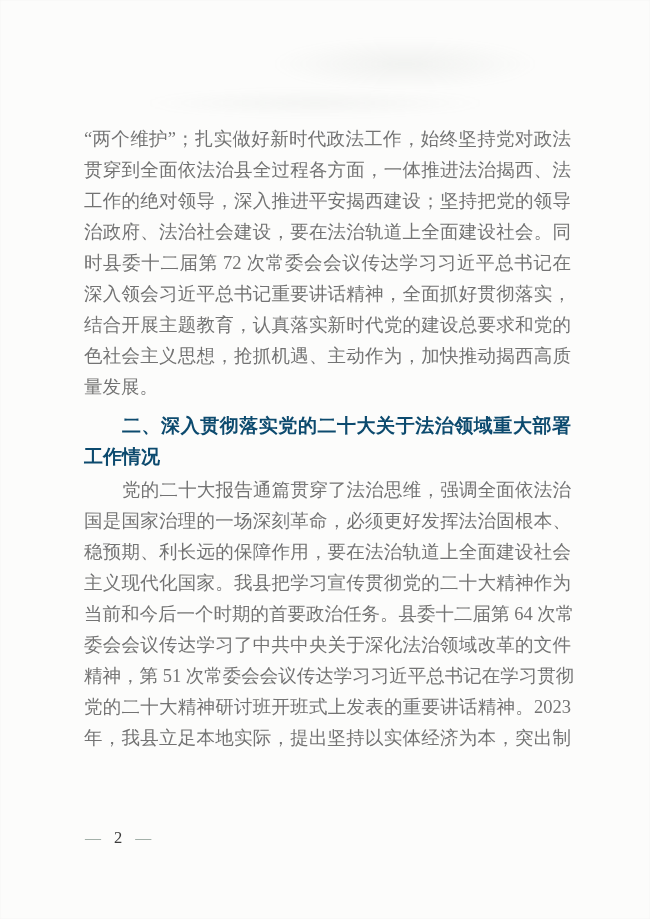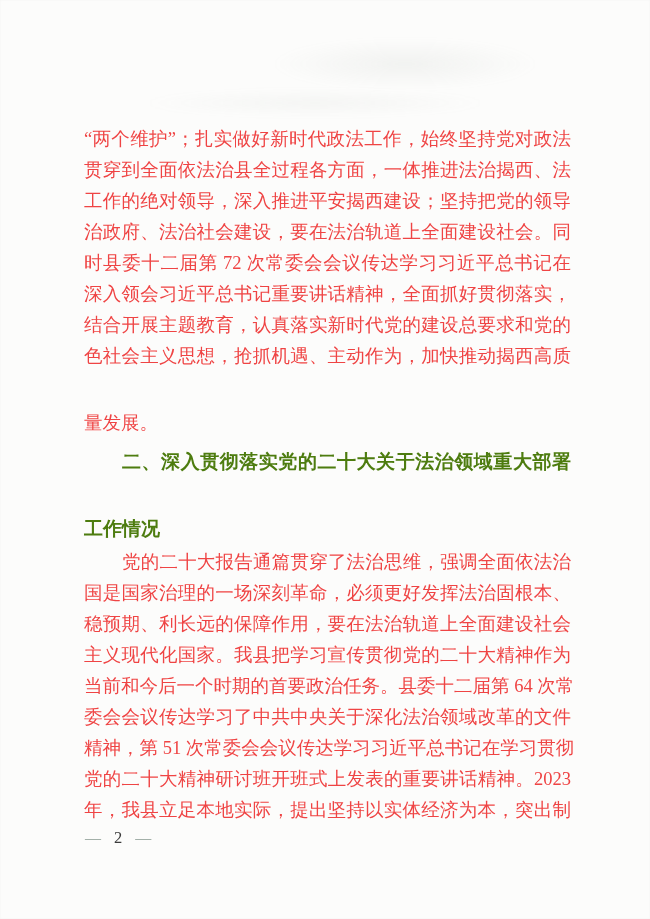--- a/index.html
+++ b/index.html
@@ -35,40 +35,40 @@
     left: 84px;
     top: 124px;
     width: 487px;
   }
 
   .tline {
     font-family: "Liberation Serif", "DejaVu Serif", serif;
     font-size: 18.5px;
     line-height: 31px;
     height: 31px;
-    color: #ef4444;
+    color: #737373;
     text-align: justify;
     text-align-last: justify;
     text-justify: inter-character;
     white-space: nowrap;
     overflow: visible;
   }
 
   
-  .endnj .tline:last-child { text-align-last: left; margin-top: 36px; }
+  .endnj .tline:last-child { text-align-last: left; }
 
   
   .indent-first .tline:first-child { padding-left: 38px; }
 
   .heading { margin: 7px 0 3px 0; }
   .heading .tline {
     font-family: "Liberation Sans", "DejaVu Sans", sans-serif;
     font-weight: 700;
     font-size: 19px;
-    color: #4d7c0f;
+    color: #0c4a6e;
   }
 
   .footer {
     position: absolute;
     left: 85px;
     top: 828px;
     display: flex;
     align-items: center;
     gap: 13px;
     font-family: "Liberation Serif", "DejaVu Serif", serif;

